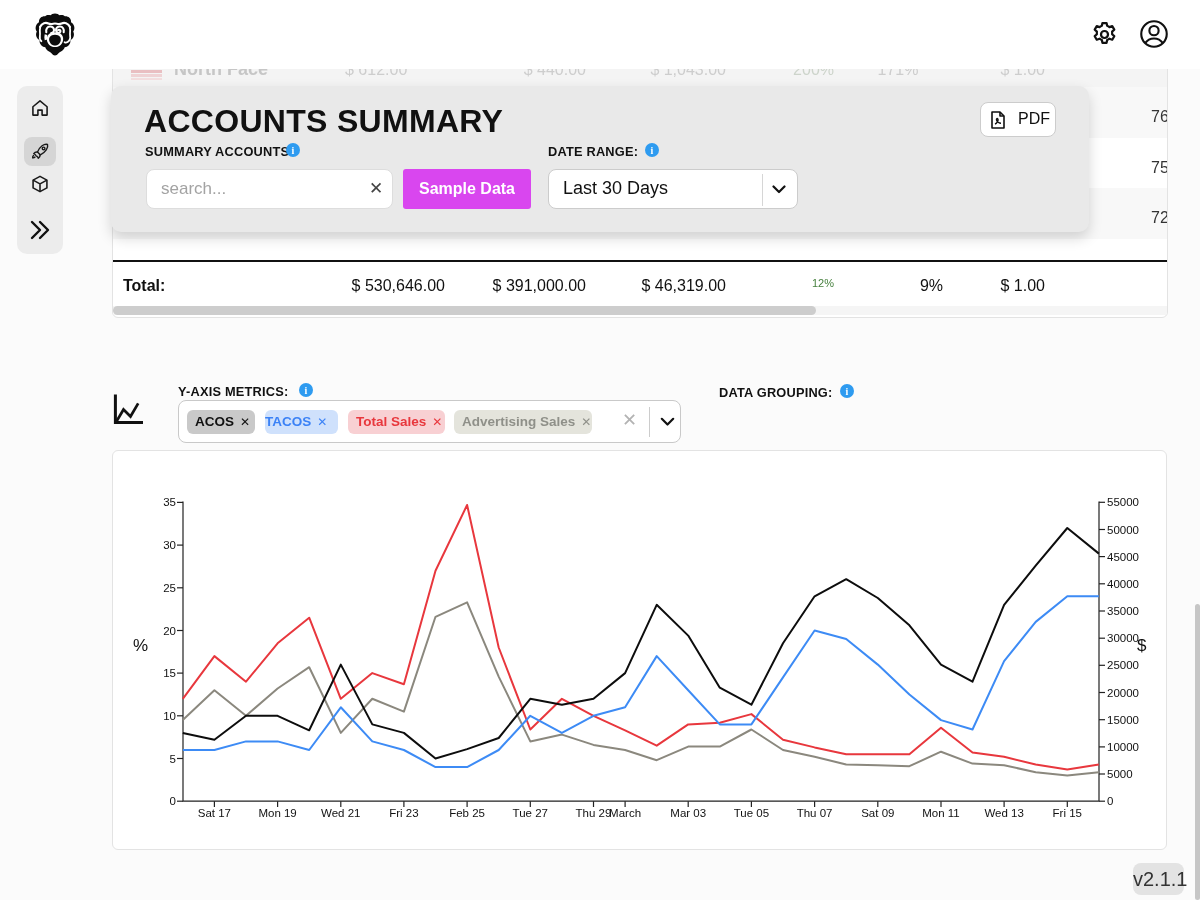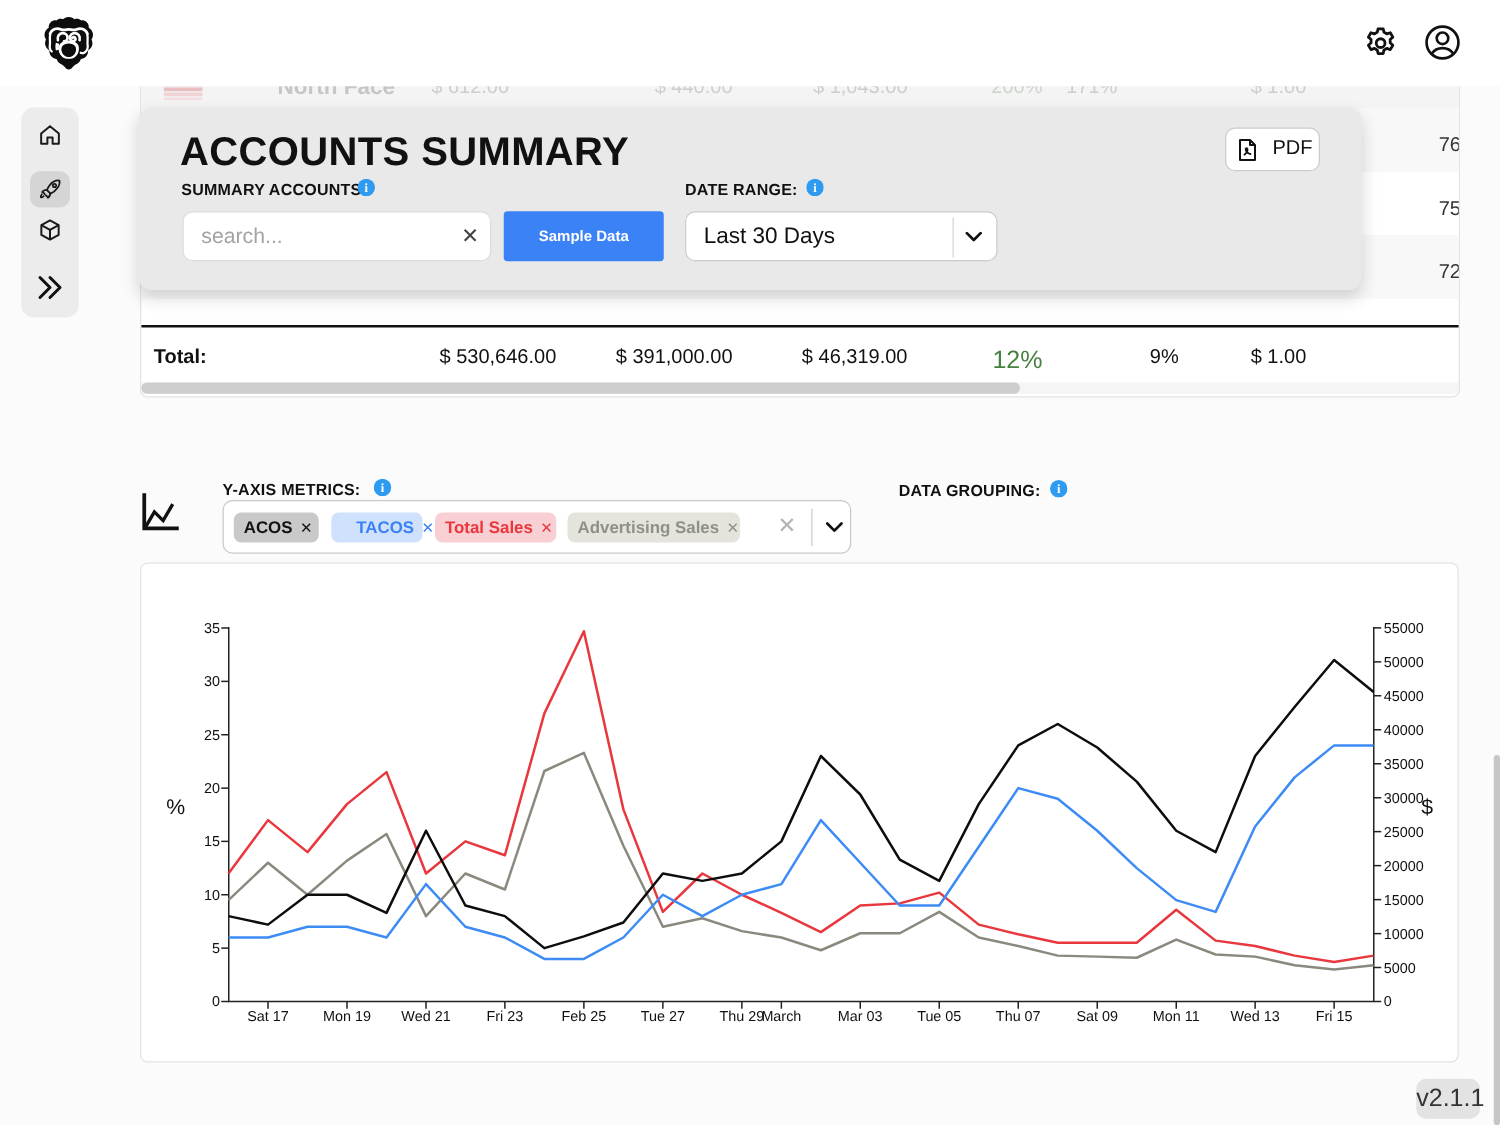--- a/index.html
+++ b/index.html
@@ -20,39 +20,39 @@
     <div class="abs" style="left:0; top:101px; width:1054px; height:50px; background:#ffffff;"></div>
     <div class="abs" style="left:0; top:151px; width:1054px; height:51px; background:#f8f8f8;"></div>
 
     <div class="abs" style="left:18px; top:25px; width:31px; height:22px;">
       <div style="height:2.5px; background:#e9bfc2;"></div>
       <div style="height:2.5px; background:#e5b2b6; margin-top:1.5px;"></div>
       <div style="height:2.5px; background:#e9bfc2; margin-top:1.5px;"></div>
       <div style="height:2.5px; background:#efd3d5; margin-top:1.5px;"></div>
       <div style="height:2px; background:#f3dedf; margin-top:1.5px;"></div>
     </div>
-    <div class="abs" style="left:61px; top:22px; font-size:18px; font-weight:bold; color:#c6c6c6;margin-left:48px;">North Face</div>
+    <div class="abs" style="left:61px; top:22px; font-size:18px; font-weight:bold; color:#c6c6c6;">North Face</div>
     <div class="abs" style="left:232px; top:24px; width:100px; text-align:left; font-size:16px; color:#cdcdcd;">$ 612.00</div>
     <div class="abs" style="left:373px; top:24px; width:100px; text-align:right; font-size:16px; color:#cdcdcd;">$ 440.00</div>
     <div class="abs" style="left:503px; top:24px; width:110px; text-align:right; font-size:16px; color:#cdcdcd;">$ 1,043.00</div>
     <div class="abs" style="left:631px; top:24px; width:90px; text-align:right; font-size:16px; color:#cdd4cb;">200%</div>
-    <div class="abs" style="left:740px; top:24px; width:90px; text-align:left; font-size:16px; color:#cdcdcd;">171%</div>
+    <div class="abs" style="left:740px; top:24px; width:90px; text-align:center; font-size:16px; color:#cdcdcd;">171%</div>
     <div class="abs" style="left:852px; top:24px; width:80px; text-align:right; font-size:16px; color:#cdcdcd;">$ 1.00</div>
 
     <div class="abs" style="left:1038px; top:71px; font-size:16px; color:#333;">76,</div>
     <div class="abs" style="left:1038px; top:122px; font-size:16px; color:#333;">75,</div>
     <div class="abs" style="left:1038px; top:172px; font-size:16px; color:#333;">72,</div>
 
     <div class="abs" style="left:0; top:223px; width:1054px; height:2px; background:#111;"></div>
 
     <div class="abs" style="left:10px; top:240px; font-size:16px; font-weight:bold; color:#111;">Total:</div>
     <div class="abs" style="left:232px; top:240px; width:100px; text-align:right; font-size:16px; color:#111;">$ 530,646.00</div>
     <div class="abs" style="left:373px; top:240px; width:100px; text-align:right; font-size:16px; color:#111;">$ 391,000.00</div>
     <div class="abs" style="left:503px; top:240px; width:110px; text-align:right; font-size:16px; color:#111;">$ 46,319.00</div>
-    <div class="abs" style="left:631px; top:240px; width:90px; text-align:right; font-size:20px; color:#47813f;">12%</div>
+    <div class="abs" style="left:631px; top:240px; width:90px; text-align:right; font-size:11px; color:#47813f;">12%</div>
     <div class="abs" style="left:740px; top:240px; width:90px; text-align:right; font-size:16px; color:#111;">9%</div>
     <div class="abs" style="left:852px; top:240px; width:80px; text-align:right; font-size:16px; color:#111;">$ 1.00</div>
 
     <div class="abs" style="left:0; top:269px; width:1054px; height:9px; background:#f5f5f5;"></div>
     <div class="abs" style="left:0; top:269px; width:703px; height:9px; background:#cdcdcd; border-radius:5px;"></div>
   </div>
 
   <div class="abs" style="left:0; top:0; width:1200px; height:69px; background:#fff;">
     <svg class="abs" style="left:33px; top:13px;" width="44" height="43" viewBox="0 0 44 43" id="bearlogo">
       <path fill="#0d0d0d" d="M22 0.5 c2.2 0 3.6 0.9 4.6 1.8 2 -0.6 4 -0.3 5.3 1 1.5 -0.2 3.3 0.3 4.5 1.5 1.4 1.4 1.8 3 1.6 4.4 1.6 1 2.8 2.5 3.2 4.2 0.5 2 0 3.8 -1 5.2 0.8 1.6 1 3.4 0.4 5 -0.6 1.7 -1.8 3 -3.2 3.7 0.2 1.8 -0.4 3.6 -1.6 4.9 -1.1 1.2 -2.6 1.9 -4.1 2 -0.5 1.7 -1.7 3.2 -3.3 4 -1.1 0.6 -2.4 1.4 -3.4 2.6 -0.9 1.1 -1.4 1.7 -3 1.7 -1.6 0 -2.1 -0.6 -3 -1.7 -1 -1.2 -2.3 -2 -3.4 -2.6 -1.6 -0.8 -2.8 -2.3 -3.3 -4 -1.5 -0.1 -3 -0.8 -4.1 -2 -1.2 -1.3 -1.8 -3.1 -1.6 -4.9 -1.4 -0.7 -2.6 -2 -3.2 -3.7 -0.6 -1.6 -0.4 -3.4 0.4 -5 -1 -1.4 -1.5 -3.2 -1 -5.2 0.4 -1.7 1.6 -3.2 3.2 -4.2 -0.2 -1.4 0.2 -3 1.6 -4.4 1.2 -1.2 3 -1.7 4.5 -1.5 1.3 -1.3 3.3 -1.6 5.3 -1 1 -0.9 2.4 -1.8 4.6 -1.8 z"></path>
@@ -125,21 +125,21 @@
     <svg class="abs" style="left:534px; top:57px;" width="14" height="14" viewBox="0 0 14 14">
         <circle cx="7" cy="7" r="7" fill="#2e9bf0"></circle>
         <text x="7" y="10.6" font-size="10" font-weight="bold" fill="#fff" text-anchor="middle" font-family="Liberation Serif, serif">i</text>
       </svg>
 
     <div class="abs" style="left:35px; top:83px; width:247px; height:40px; background:#fff; border:1px solid #ddd; border-radius:8px;">
       <div class="abs" style="left:14px; top:9px; font-size:17px; color:#a3a3a3;">search...</div>
       <div class="abs" style="left:222px; top:8px; font-size:17px; color:#444;">✕</div>
     </div>
 
-    <div class="abs" style="left:292px; top:83px; width:128px; height:40px; background:#3b82f6; border-radius:3px; color:#fff; font-size:12px; font-weight:bold; text-align:center; line-height:40px;">Sample Data</div>
+    <div class="abs" style="left:292px; top:83px; width:128px; height:40px; background:#d946ef; border-radius:3px; color:#fff; font-size:16px; font-weight:bold; text-align:center; line-height:40px;">Sample Data</div>
 
     <div class="abs" style="left:437px; top:83px; width:250px; height:40px; background:#fff; border:1px solid #ccc; border-radius:8px;">
       <div class="abs" style="left:14px; top:8px; font-size:18px; color:#111;">Last 30 Days</div>
       <div class="abs" style="left:213px; top:4px; width:1px; height:32px; background:#d6d6d6;"></div>
       <svg class="abs" style="left:223px; top:15px;" width="14" height="9" viewBox="0 0 14 9" fill="none" stroke="#111" stroke-width="2.2" stroke-linecap="round" stroke-linejoin="round">
           <path d="M1.5 1.5 L7 7 L12.5 1.5"></path>
         </svg>
     </div>
 
   </div>
@@ -148,21 +148,21 @@
     <path d="M3.4 2 V28.6 H30" stroke-width="3" stroke-linecap="square"></path>
     <path d="M4.5 27.5 L11.5 15.5 L18.5 22.5 L25.5 10.5" stroke-width="2.7" stroke-linecap="square" stroke-linejoin="miter"></path>
   </svg>
   <div class="abs" style="left:178px; top:384px; font-size:12.8px; font-weight:bold; letter-spacing:0.2px; color:#111;">Y-AXIS METRICS:</div>
   <svg class="abs" style="left:299px; top:383px;" width="14" height="14" viewBox="0 0 14 14">
       <circle cx="7" cy="7" r="7" fill="#2e9bf0"></circle>
       <text x="7" y="10.6" font-size="10" font-weight="bold" fill="#fff" text-anchor="middle" font-family="Liberation Serif, serif">i</text>
     </svg>
   <div class="abs" style="left:178px; top:400px; width:503px; height:43px; background:#fff; border:1px solid #c9c9c9; border-radius:8px;">
     <div class="abs" style="left:8px; top:9px; width:68px; height:24px; background:#c9c9c9; border-radius:6px; white-space:nowrap; font-size:13.5px; font-weight:bold; color:#111; line-height:24px; text-align:left; padding-left:8px;">ACOS<span style="font-weight:normal; font-size:12px; margin-left:6px;">✕</span></div>
-    <div class="abs" style="left:86px; top:9px; width:73px; height:24px; background:#cfe1fc; border-radius:6px; white-space:nowrap; font-size:13.5px; font-weight:bold; color:#3b82f6; line-height:24px; padding-left:20px;">TACOS<span style="font-weight:normal; font-size:12px; margin-left:6px;">✕</span></div>
+    <div class="abs" style="left:86px; top:9px; width:73px; height:24px; background:#cfe1fc; border-radius:6px; white-space:nowrap; font-size:13.5px; font-weight:bold; color:#3b82f6; line-height:24px; padding-left:0;">TACOS<span style="font-weight:normal; font-size:12px; margin-left:6px;">✕</span></div>
     <div class="abs" style="left:169px; top:9px; width:97px; height:24px; background:#f8d0d3; border-radius:6px; white-space:nowrap; font-size:13.5px; font-weight:bold; color:#e8373d; line-height:24px; padding-left:8px;">Total Sales<span style="font-weight:normal; font-size:12px; margin-left:6px;">✕</span></div>
     <div class="abs" style="left:275px; top:9px; width:138px; height:24px; background:#e4e4dc; border-radius:6px; white-space:nowrap; font-size:13.5px; font-weight:bold; color:#8f9089; line-height:24px; padding-left:8px;">Advertising Sales<span style="font-weight:normal; font-size:12px; margin-left:6px;">✕</span></div>
     <div class="abs" style="left:443px; top:8px; font-size:18px; color:#b3b3b3;">✕</div>
     <div class="abs" style="left:470px; top:6px; width:1px; height:30px; background:#ccc;"></div>
     <svg class="abs" style="left:481px; top:16px;" width="15" height="10" viewBox="0 0 15 10" fill="none" stroke="#111" stroke-width="2.2" stroke-linecap="round" stroke-linejoin="round">
         <path d="M1.8 1.8 L7.5 7.5 L13.2 1.8"></path>
       </svg>
   </div>
   <div class="abs" style="left:719px; top:385px; font-size:12.8px; font-weight:bold; letter-spacing:0.2px; color:#111;">DATA GROUPING:</div>
   <svg class="abs" style="left:840px; top:384px;" width="14" height="14" viewBox="0 0 14 14">

